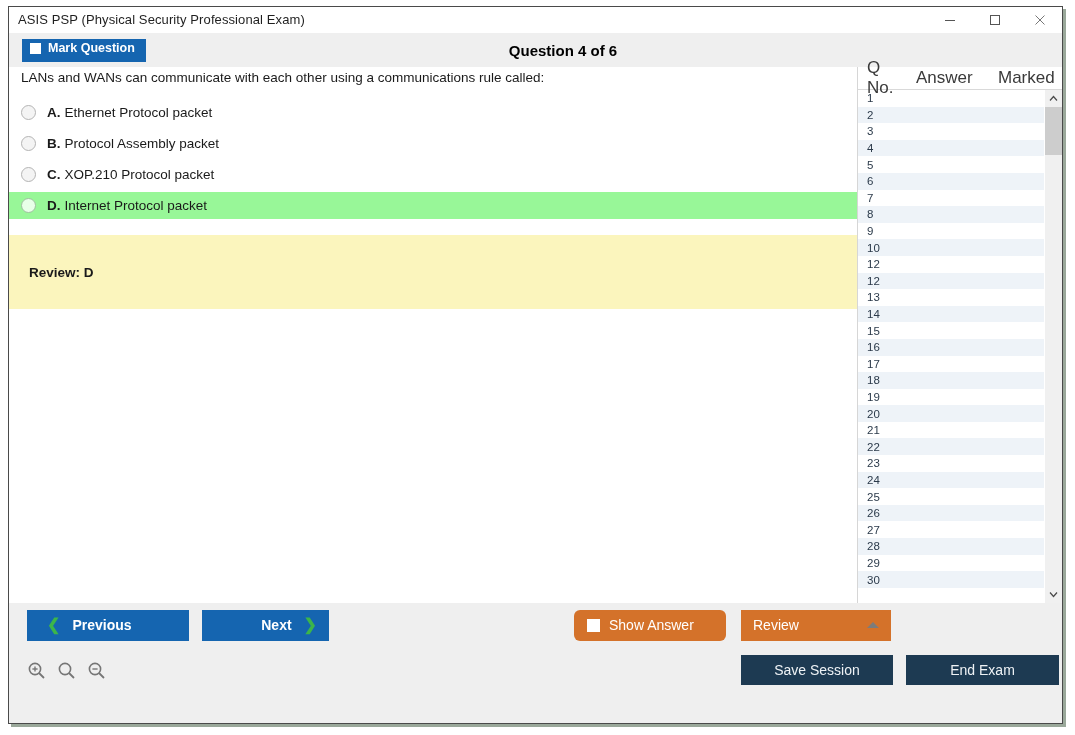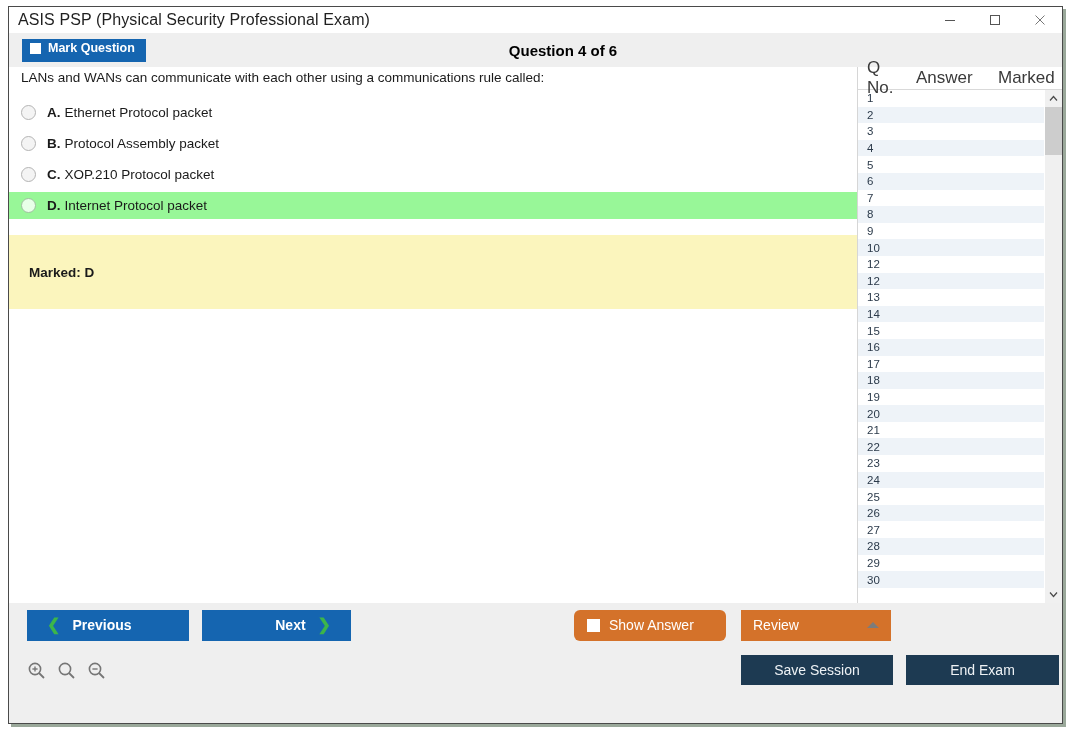--- a/index.html
+++ b/index.html
@@ -30,21 +30,21 @@
   }
   .titlebar {
     position: relative;
     height: 25px;
     background: #ffffff;
     border-bottom: 1px solid #ffffff;
     display: flex;
     align-items: center;
   }
   .title-text {
-    font-size: 16px;
+    font-size: 13px;
     color: #1f1f1f;
     padding-left: 9px;
     letter-spacing: 0.1px;
     white-space: nowrap;
     text-align: right;
   }
   .win-buttons {
     position: absolute;
     right: 0;
     top: 0;
@@ -276,23 +276,23 @@
   .btn-prev {
     position: absolute;
     left: 18px;
     width: 162px;
     justify-content: flex-start;
     padding-left: 20px;
   }
   .btn-next {
     position: absolute;
     left: 193px;
-    width: 149px;
+    width: 127px;
     justify-content: flex-end;
-    padding-right: 20px;
+    padding-right: 12px;
   }
   .chev {
     color: #3cb54a;
     font-size: 16px;
     font-weight: bold;
     line-height: 1;
   }
   .chev-left { margin-right: 12px; }
   .chev-right { margin-left: 12px; }
 
@@ -421,21 +421,21 @@
               <span class="opt-letter">C.</span>
               <span>XOP.210 Protocol packet</span>
             </div>
             <div class="option correct">
               <span class="radio"></span>
               <span class="opt-letter">D.</span>
               <span>Internet Protocol packet</span>
             </div>
           </div>
         <div class="answer-box">
-          <span class="answer-text">Marked: D</span>
+          <span class="answer-text">Review: D</span>
         </div>
       </div>
 
       <div class="list-pane">
         <div class="list-header">
           <div class="lh-qno">Q No.</div>
           <div class="lh-ans">Answer</div>
           <div class="lh-mark">Marked</div>
         </div>
         <div class="list-body">

